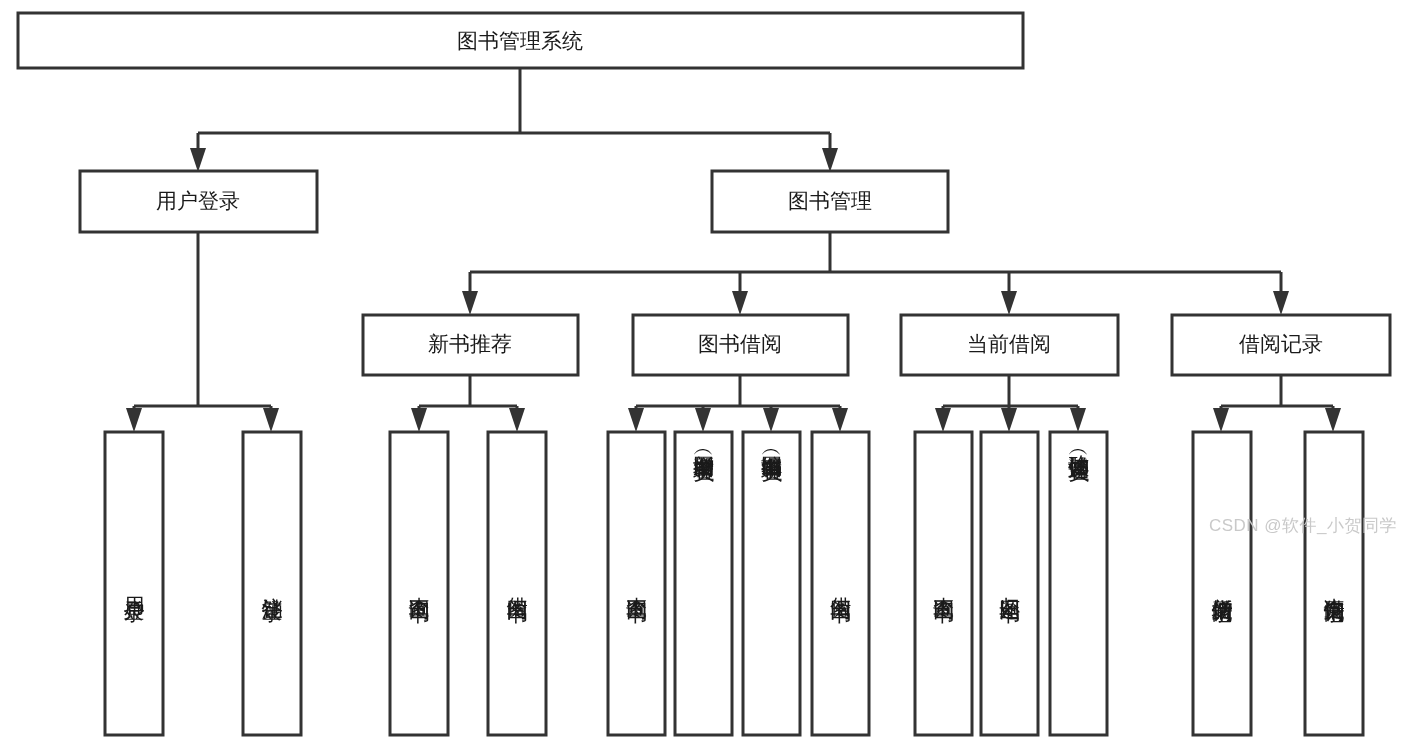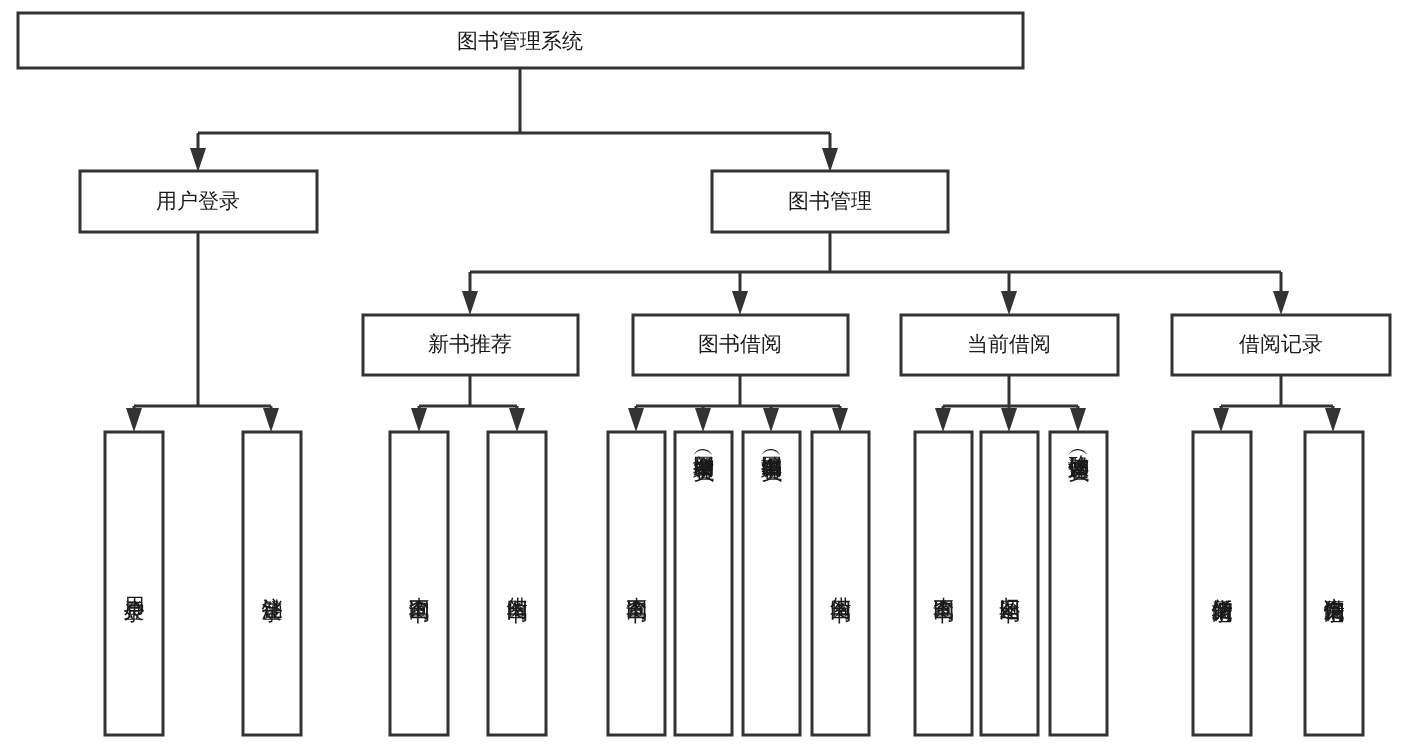--- a/index.html
+++ b/index.html
@@ -227,14 +227,15 @@
       <span style="writing-mode:vertical-rl;text-orientation:upright;font-size:21px;color:#1a1a1a;line-height:1.35;letter-spacing:1px;">确认归还（管理员）</span>
     </div>
     <div class="vlabel" style="position:absolute;left:1193px;top:432px;width:58px;height:303px;display:flex;align-items:center;justify-content:center;">
       <span style="writing-mode:vertical-rl;text-orientation:upright;font-size:21px;color:#1a1a1a;line-height:1.35;letter-spacing:1px;">新增借阅记录</span>
     </div>
     <div class="vlabel" style="position:absolute;left:1305px;top:432px;width:58px;height:303px;display:flex;align-items:center;justify-content:center;">
       <span style="writing-mode:vertical-rl;text-orientation:upright;font-size:21px;color:#1a1a1a;line-height:1.35;letter-spacing:1px;">查询借阅记录</span>
     </div>
   </div>
 
+  <div class="watermark">CSDN @软件_小贺同学</div>
 
 </div>
 
 </body></html>

